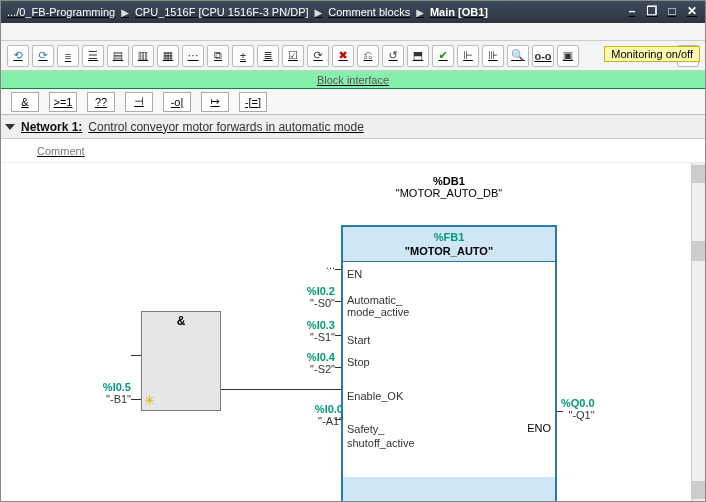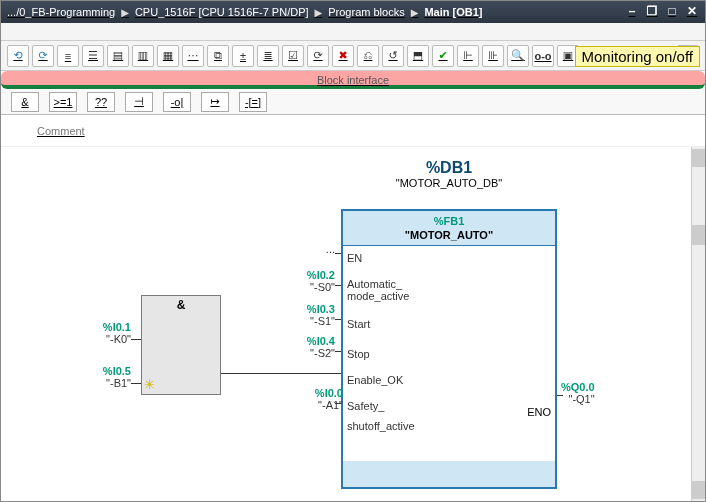--- a/index.html
+++ b/index.html
@@ -7,42 +7,42 @@
   .window { width: 100%; height: 100%; border: 1px solid #888; display: flex; flex-direction: column; background: #fff; text-decoration: underline; }
   .titlebar { background: linear-gradient(#3f4a5a,#2c3642); color: #fff; height: 22px; display: flex; align-items: center; font-size: 11px; padding-left: 6px; }
   .titlebar .crumb { display: flex; align-items: center; }
   .titlebar .sep { margin: 0 6px; font-size: 10px; color: #ddd; }
   .titlebar .ob { font-weight: bold; }
   .titlebar .winbtns { margin-left: auto; display: flex; gap: 2px; padding-right: 4px; }
   .titlebar .winbtns span { width: 18px; height: 16px; text-align: center; font-size: 12px; font-weight: bold; }
   .gap1 { height: 18px; background: #f4f4f4; border-bottom: 1px solid #ccc; }
   .toolbar { height: 30px; background: #f4f4f4; border-bottom: 1px solid #ccc; display: flex; align-items: center; gap: 3px; padding: 0 6px; position: relative; }
   .tbtn { width: 22px; height: 22px; border: 1px solid #bbb; background: #fdfdfd; display: flex; align-items: center; justify-content: center; font-size: 11px; color: #333; border-radius: 2px; }
-  .blockif { height: 18px; background: #fca5a5; color: #555; font-size: 11px; text-align: center; line-height: 18px; border-bottom: 4px solid #15803d; border-radius: 6px; }
-  .tooltip { position: absolute; right: 6px; top: 46px; background: #fff9b0; border: 1px solid #c8b700; font-size: 15px; padding: 1px 6px; z-index: 10; }
+  .blockif { height: 18px; background: #86efac; color: #555; font-size: 11px; text-align: center; line-height: 18px; border-bottom: 1px solid #15803d; }
+  .tooltip { position: absolute; right: 6px; top: 46px; background: #fff9b0; border: 1px solid #c8b700; font-size: 11px; padding: 1px 6px; z-index: 10; }
   .palette { height: 26px; background: #f8f8f8; border-bottom: 1px solid #bbb; display: flex; align-items: center; gap: 10px; padding-left: 10px; font-size: 11px; }
   .pbtn { min-width: 28px; height: 20px; border: 1px solid #aaa; background: #fff; display: flex; align-items: center; justify-content: center; }
   .network-head { height: 24px; background: #efefef; border-bottom: 1px solid #ccc; display: flex; align-items: center; font-size: 12px; padding-left: 6px; }
   .network-head .arrow { width: 0; height: 0; border-top: 5px solid transparent; border-bottom: 5px solid transparent; border-left: 6px solid #333; transform: rotate(90deg); margin-right: 8px; }
   .network-head .title { font-weight: bold; color: #111; margin-right: 6px;}
   .network-head .desc { color: #333; }
-  .comment { height: 32px; padding-left: 36px; font-size: 11px; color: #777; display: flex; align-items: center; border-bottom: 1px solid #eee; background: #fff; }
+  .comment { height: 24px; padding-left: 36px; font-size: 11px; color: #777; display: flex; align-items: center; border-bottom: 1px solid #eee; background: #fff; }
   .canvas-wrap { flex: 1; position: relative; overflow: hidden; background: #fff; }
   .scrollbar { position: absolute; right: 0; top: 0; width: 14px; height: 100%; background: #eee; border-left: 1px solid #ccc; }
   .sgrip { position: absolute; right: 0; width: 14px; height: 18px; background: #ccc; }
   .canvas { position: relative; width: 100%; height: 360px; font-size: 11px; }
   .addr { color: #009a7a; font-weight: bold; }
   .tag { color: #333; }
   
   .andblock { position: absolute; left: 140px; top: 148px; width: 80px; height: 100px; background: #e6e6e6; border: 1px solid #7a7a7a; }
   .andtitle { text-align: center; font-weight: bold; font-size: 12px; padding-top: 2px; }
   .andstar { position: absolute; left: 2px; bottom: 2px; color: #d4b400; font-size: 13px; }
   
   .fbwrap { position: absolute; left: 340px; top: 12px; text-align: center; }
-  .fbdbtag { color: #0c4a6e; font-weight: bold; font-size: 16px; }
+  .fbdbtag { color: #000000; font-weight: bold; font-size: 11px; }
   .fbdbname { font-size: 11px; }
   .fbblock { position: absolute; left: 340px; top: 62px; width: 216px; height: 280px; border: 2px solid #2a78b0; background: #cfe6f5; }
   .fbhead { background: #cfe6f5; text-align: center; font-size: 11px; padding: 4px 2px; border-bottom: 0; }
   .fbname { font-weight: bold; margin-top: 2px; }
   .fbbody { background: #fff; border-top: 1px solid #2a78b0; height: 216px; position: relative; }
   .pin-left { position: absolute; left: 4px; font-size: 11px; color: #333; }
   .pin-right { position: absolute; right: 4px; font-size: 11px; text-align: right; }
   .wirelabel { position: absolute; text-align: right; line-height: 12px; }
   .wirelabel .addr { display: block; }
   .wirelabel .tag { display: block; }
@@ -53,23 +53,23 @@
   .wire { position: absolute; background: #333; }
 </style>
 </head>
 <body>
 
 <div class="window">
  <div class="titlebar">
    <span class="crumb">
      <span>.../0_FB-Programming</span>
         <span class="sep">▶</span>
-     <span>CPU_1516F [CPU 1516F-7 PN/DP]</span>
+     <span>CPU_1516F [CPU 1516F-3 PN/DP]</span>
         <span class="sep">▶</span>
-     <span>Program blocks</span>
+     <span>Comment blocks</span>
         <span class="sep">▶</span>
      <span class="ob">Main [OB1]</span>
    </span>
    <div class="winbtns">
      <span>–</span>
      <span>❐</span>
      <span>□</span>
      <span>✕</span>
    </div>
  </div>
@@ -117,20 +117,25 @@
  <div class="palette">
    <div class="pbtn">&amp;</div>
    <div class="pbtn">&gt;=1</div>
    <div class="pbtn">??</div>
    <div class="pbtn">⊣</div>
    <div class="pbtn">-o|</div>
    <div class="pbtn">↦</div>
    <div class="pbtn">-[=]</div>
  </div>
 
+ <div class="network-head">
+   <div class="arrow"></div>
+   <span class="title">Network 1:</span>
+   <span class="desc">Control conveyor motor forwards in automatic mode</span>
+ </div>
  <div class="comment">Comment</div>
 
  <div class="canvas-wrap">
    <div class="scrollbar">
      <div class="sgrip" style="top:2px"></div>
      <div class="sgrip" style="top:78px;height:20px"></div>
      <div class="sgrip" style="bottom:2px"></div>
    </div>
 
    <div class="canvas">
@@ -142,36 +147,32 @@
 
      <div class="fbblock">
        <div class="fbhead">
          <div class="addr">%FB1</div>
          <div class="fbname">"MOTOR_AUTO"</div>
        </div>
        <div class="fbbody">
          <span class="pin-left" style="top:6px">EN</span>
          <span class="pin-left" style="top:32px; line-height:12px">Automatic_<br>mode_active</span>
          <span class="pin-left" style="top:72px">Start</span>
-         <span class="pin-left" style="top:102px">Stop</span>
+         <span class="pin-left" style="top:94px">Stop</span>
          <span class="pin-left" style="top:128px">Enable_OK</span>
-         <span class="pin-left" style="top:150px; line-height:20px">Safety_<br>shutoff_active</span>
+         <span class="pin-left" style="top:160px; line-height:14px">Safety_<br>shutoff_active</span>
          <span class="pin-right" style="top:160px">ENO</span>
        </div>
      </div>
 
      <div class="andblock">
        <div class="andtitle">&amp;</div>
        <span class="andstar">✳</span>
      </div>
 
-     <div class="wirelabel" style="left:70px; top:174px; width:60px">
-       <span class="addr">%I0.1</span>
-       <span class="tag">"-K0"</span>
-     </div>
      <div class="wirelabel" style="left:70px; top:218px; width:60px">
        <span class="addr">%I0.5</span>
        <span class="tag">"-B1"</span>
      </div>
      <div class="wire" style="left:130px; top:192px; width:10px; height:1px"></div>
      <div class="wire" style="left:130px; top:236px; width:10px; height:1px"></div>
 
      <div class="wire" style="left:220px; top:226px; width:120px; height:1px"></div>
 
      <div class="wirelabel" style="left:288px; top:96px; width:46px; text-align:right">

